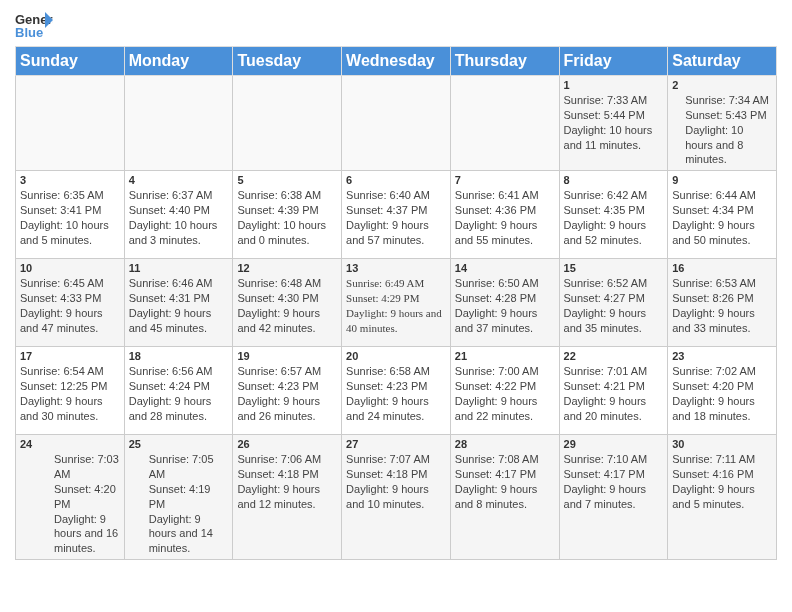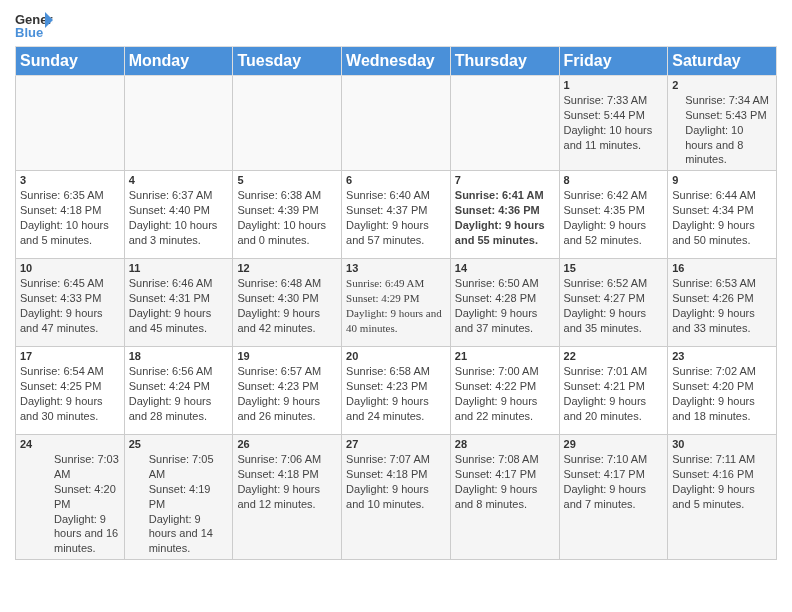--- a/index.html
+++ b/index.html
@@ -130,21 +130,21 @@
             <div class="day-num">2</div>
             <div class="day-info" style="white-space: pre-line; margin-left: 13px;">Sunrise: 7:34 AM
 Sunset: 5:43 PM
 Daylight: 10 hours and 8 minutes.</div>
           </td>
         </tr>
         <tr>
           <td>
             <div class="day-num">3</div>
             <div class="day-info" style="white-space: pre-line;">Sunrise: 6:35 AM
-Sunset: 4:18 PM
+Sunset: 3:41 PM
 Daylight: 10 hours and 5 minutes.</div>
           </td>
           <td>
             <div class="day-num">4</div>
             <div class="day-info" style="white-space: pre-line;">Sunrise: 6:37 AM
 Sunset: 4:40 PM
 Daylight: 10 hours and 3 minutes.</div>
           </td>
           <td>
             <div class="day-num">5</div>
@@ -153,21 +153,21 @@
 Daylight: 10 hours and 0 minutes.</div>
           </td>
           <td>
             <div class="day-num">6</div>
             <div class="day-info" style="white-space: pre-line;">Sunrise: 6:40 AM
 Sunset: 4:37 PM
 Daylight: 9 hours and 57 minutes.</div>
           </td>
           <td>
             <div class="day-num">7</div>
-            <div class="day-info" style="white-space: pre-line; font-weight: bold;">Sunrise: 6:41 AM
+            <div class="day-info" style="white-space: pre-line;">Sunrise: 6:41 AM
 Sunset: 4:36 PM
 Daylight: 9 hours and 55 minutes.</div>
           </td>
           <td>
             <div class="day-num">8</div>
             <div class="day-info" style="white-space: pre-line;">Sunrise: 6:42 AM
 Sunset: 4:35 PM
 Daylight: 9 hours and 52 minutes.</div>
           </td>
           <td>
@@ -210,29 +210,29 @@
           </td>
           <td>
             <div class="day-num">15</div>
             <div class="day-info" style="white-space: pre-line;">Sunrise: 6:52 AM
 Sunset: 4:27 PM
 Daylight: 9 hours and 35 minutes.</div>
           </td>
           <td>
             <div class="day-num">16</div>
             <div class="day-info" style="white-space: pre-line;">Sunrise: 6:53 AM
-Sunset: 4:26 PM
+Sunset: 8:26 PM
 Daylight: 9 hours and 33 minutes.</div>
           </td>
         </tr>
         <tr>
           <td>
             <div class="day-num">17</div>
             <div class="day-info" style="white-space: pre-line;">Sunrise: 6:54 AM
-Sunset: 4:25 PM
+Sunset: 12:25 PM
 Daylight: 9 hours and 30 minutes.</div>
           </td>
           <td>
             <div class="day-num">18</div>
             <div class="day-info" style="white-space: pre-line;">Sunrise: 6:56 AM
 Sunset: 4:24 PM
 Daylight: 9 hours and 28 minutes.</div>
           </td>
           <td>
             <div class="day-num">19</div>

